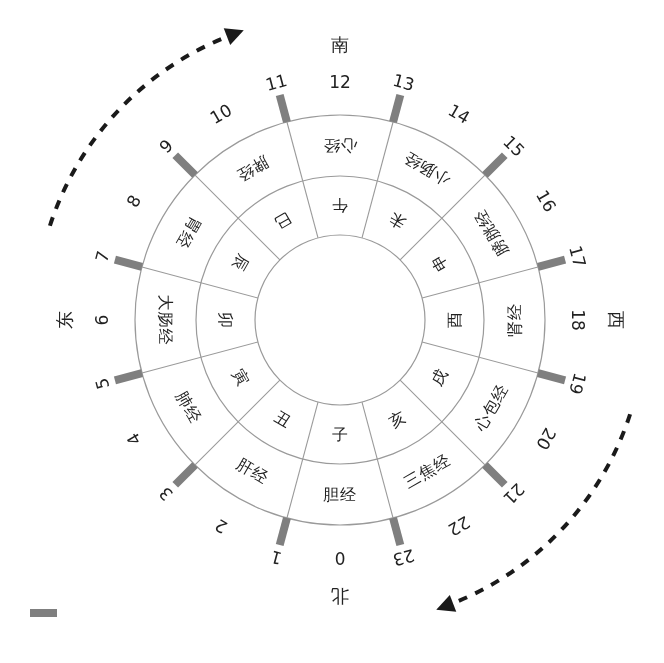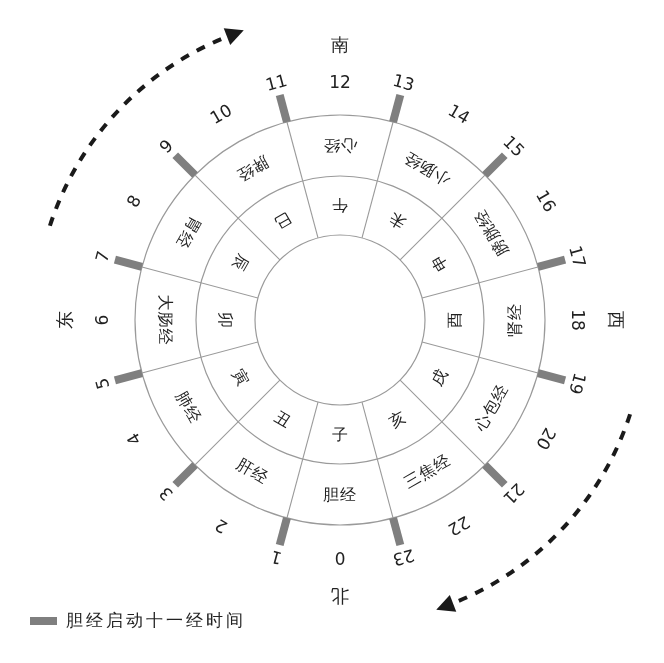--- a/index.html
+++ b/index.html
@@ -108,14 +108,13 @@
   <g id="cardinal-labels-layer">
       <text x="340" y="44" text-anchor="middle" dominant-baseline="central" font-size="18" fill="#222222" font-family="&quot;DejaVu Sans&quot;, &quot;Liberation Sans&quot;, sans-serif" transform="rotate(0 340 44)">南</text>
       <text x="616" y="320" text-anchor="middle" dominant-baseline="central" font-size="18" fill="#222222" font-family="&quot;DejaVu Sans&quot;, &quot;Liberation Sans&quot;, sans-serif" transform="rotate(90 616 320)">西</text>
       <text x="339.99999999999994" y="596" text-anchor="middle" dominant-baseline="central" font-size="18" fill="#222222" font-family="&quot;DejaVu Sans&quot;, &quot;Liberation Sans&quot;, sans-serif" transform="rotate(-180 339.99999999999994 596)">北</text>
       <text x="64" y="320" text-anchor="middle" dominant-baseline="central" font-size="18" fill="#222222" font-family="&quot;DejaVu Sans&quot;, &quot;Liberation Sans&quot;, sans-serif" transform="rotate(-90 64 320)">东</text>
     </g>
 </svg>
 
 <div class="legend">
   <div class="swatch"></div>
-  <span class="label">胆经启动十一经时间</span>
 </div>
 
 </body></html>

